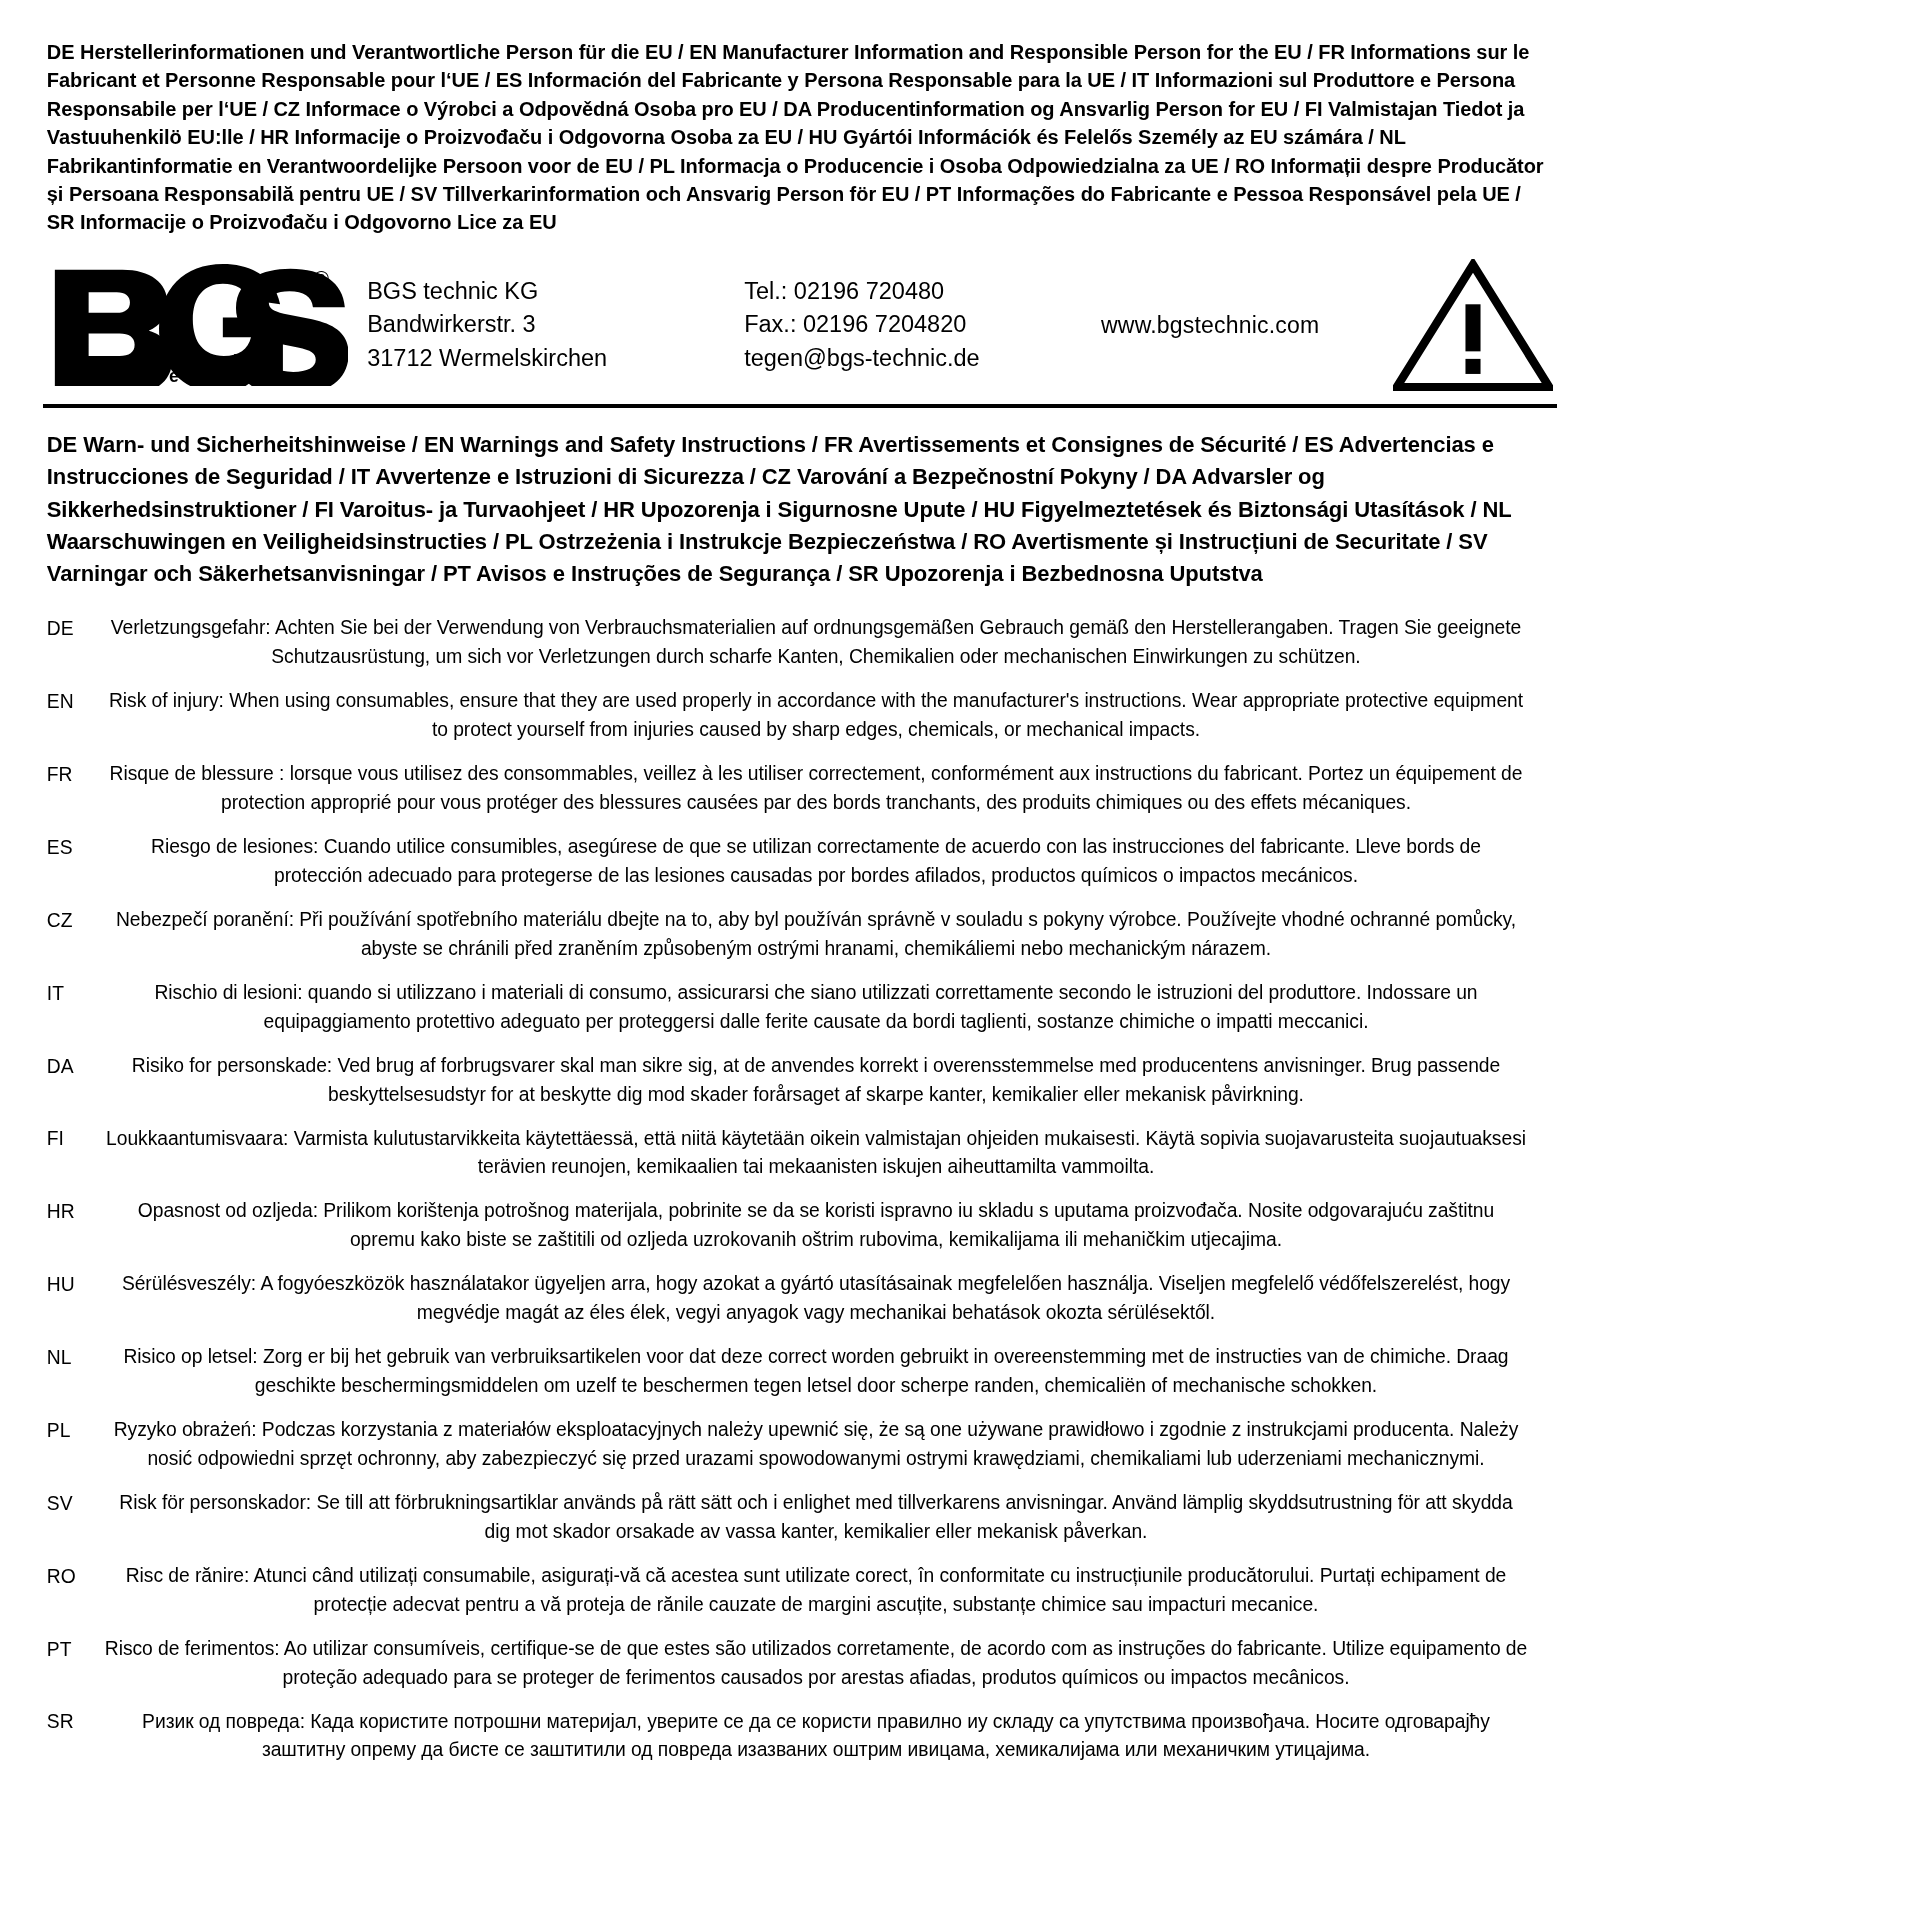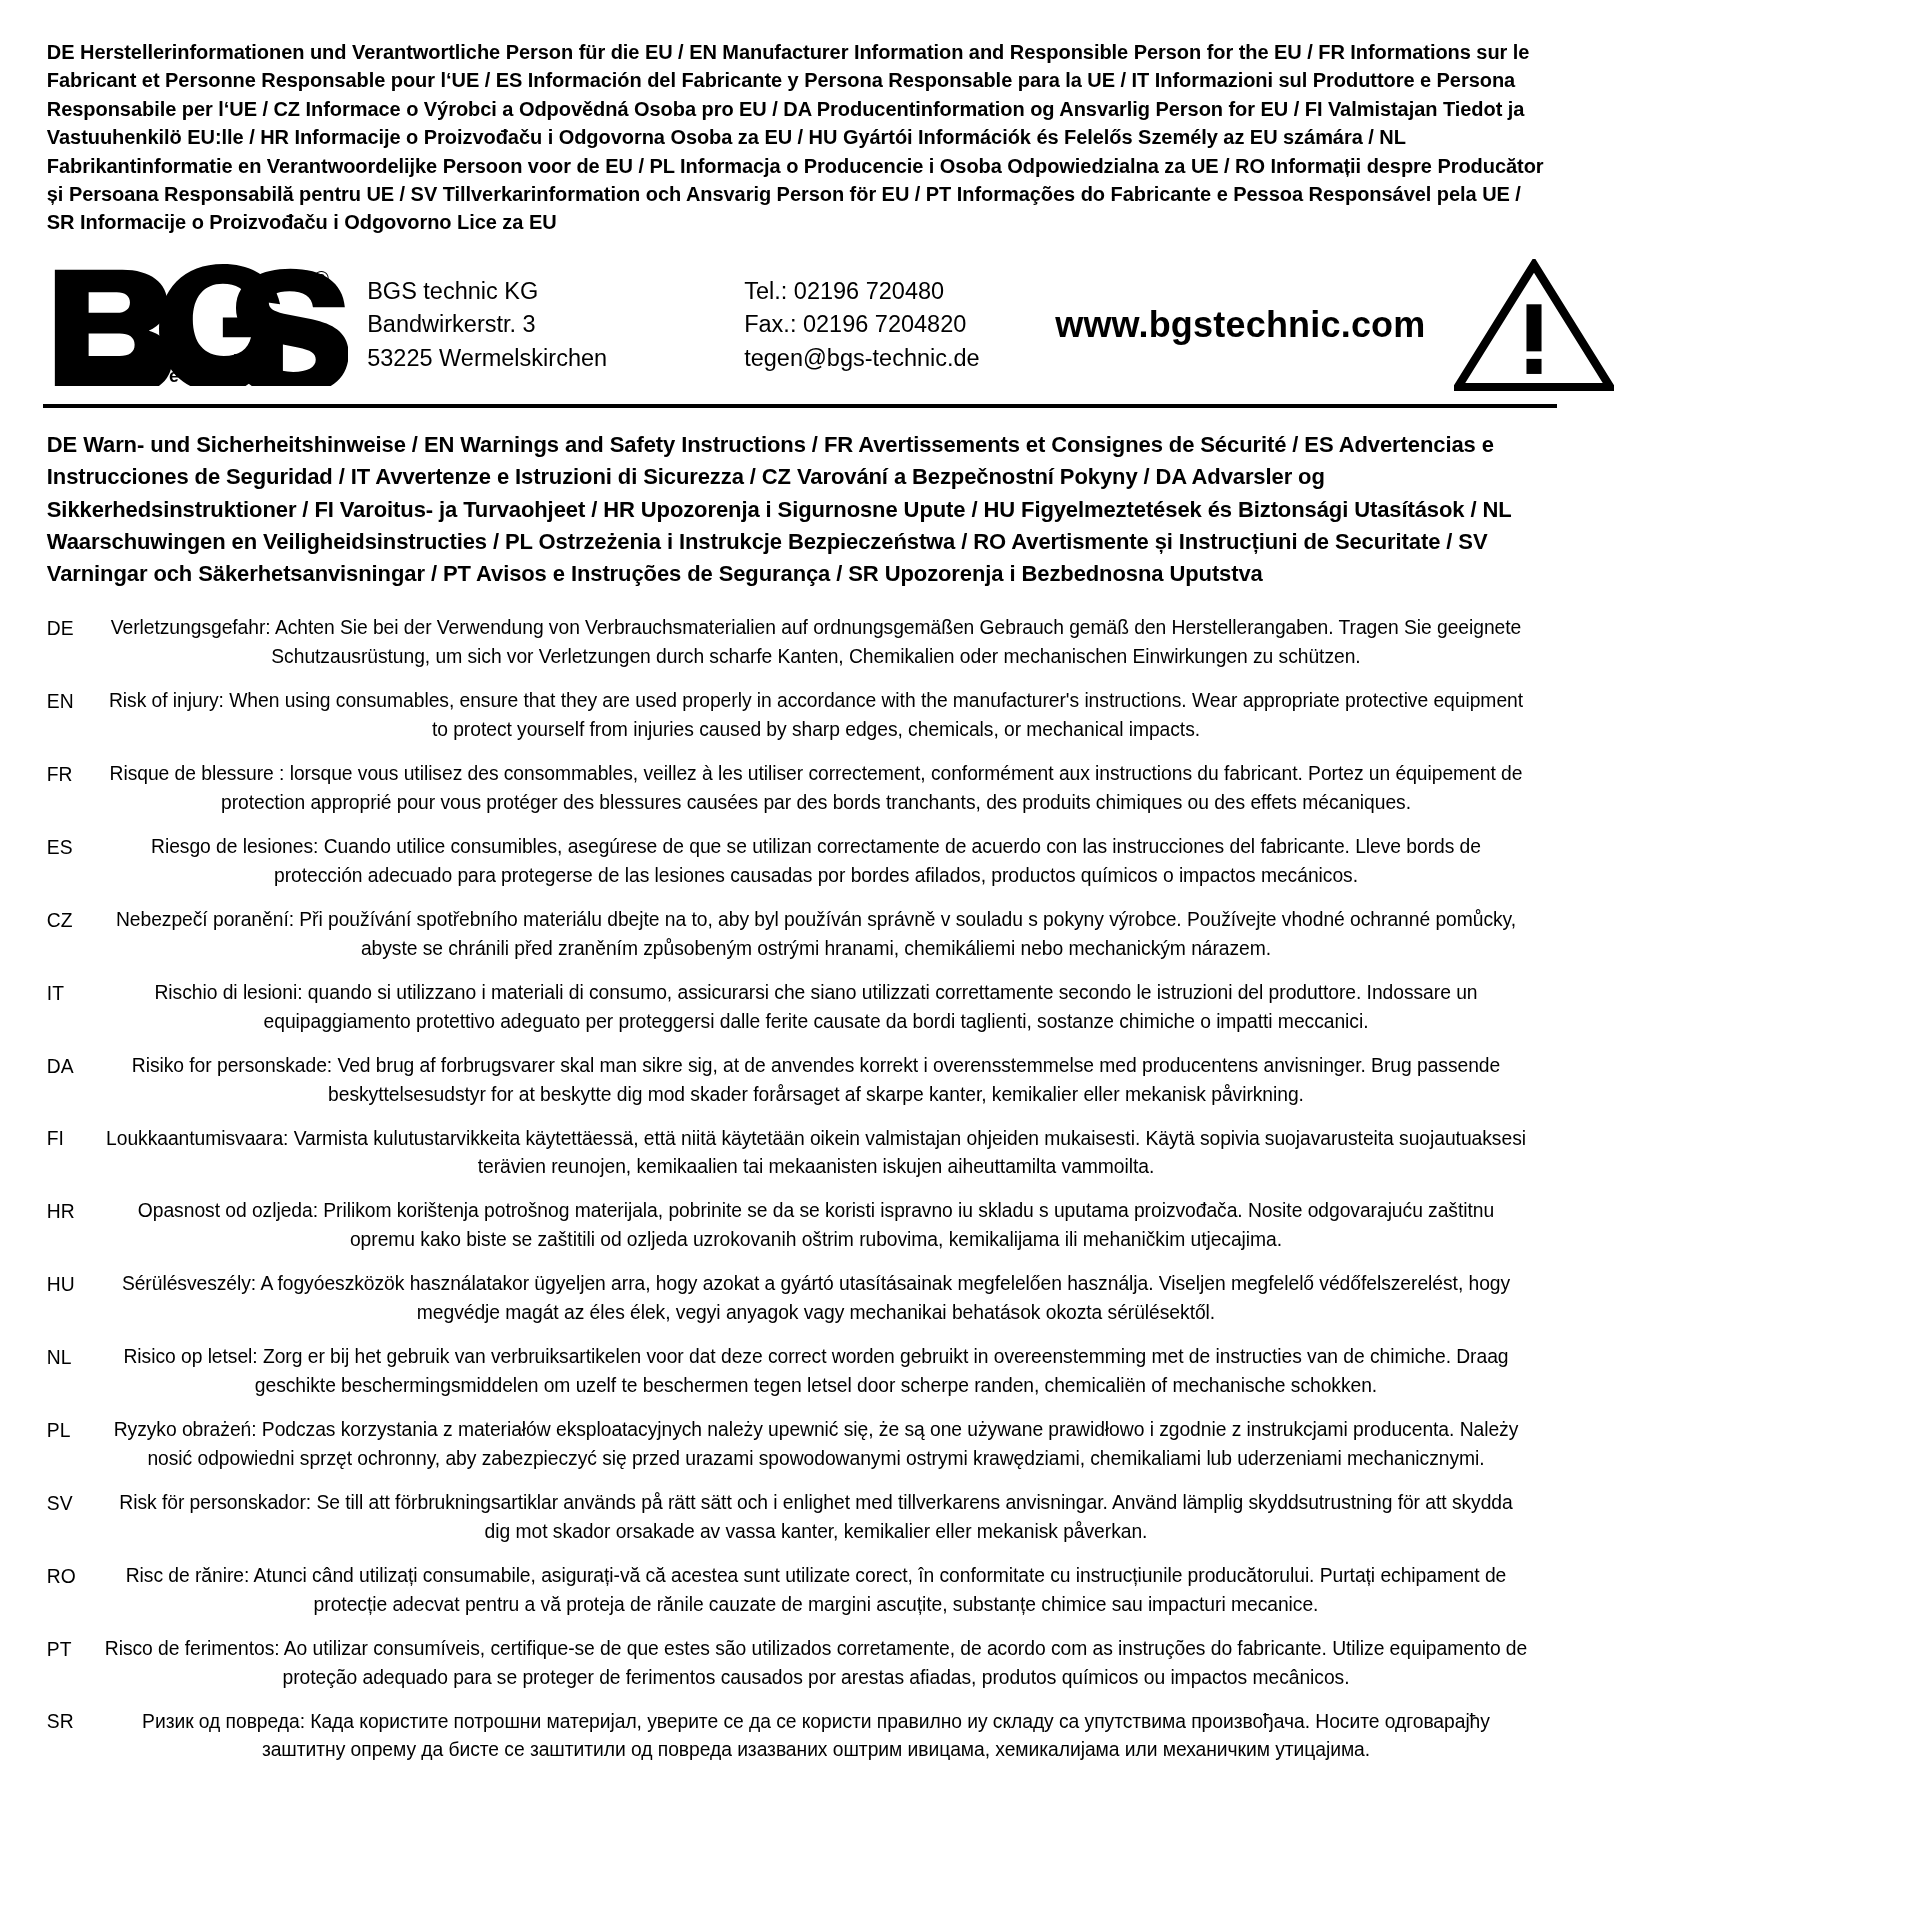--- a/index.html
+++ b/index.html
@@ -54,22 +54,22 @@
     flex: 0 0 377px;
   }
   .contact-block {
     font-size: 23.5px;
     line-height: 1.44;
     flex: 0 0 311px;
   }
   .web-block {
     flex: 1 1 auto;
     text-align: center;
-    font-size: 36px;
-    font-weight: bold;
+    font-size: 23px;
+    font-weight: normal;
     letter-spacing: 0.2px;
     padding-right: 19px;
   }
   .warn-triangle {
     flex: 0 0 169px;
     display: flex;
     justify-content: flex-end;
     align-items: center;
   }
 
@@ -129,21 +129,21 @@
           <path d="M236 96 c1 12 11 19 28 19 c15 0 24 -5 24 -13 c0 -7 -5 -10 -19 -13 l-29 -6 c-25 -5 -37 -17 -37 -36 c0 -26 22 -42 58 -42 c35 0 56 15 58 41 h-34 c-1 -11 -10 -17 -25 -17 c-14 0 -22 5 -22 12 c0 6 4 9 16 12 l30 6 c27 6 39 17 39 37 c0 27 -23 44 -61 44 c-38 0 -60 -16 -61 -44 Z" transform="translate(-2,0)"></path>
         </g>
         <text x="284" y="22" font-family="&quot;Liberation Sans&quot;, sans-serif" font-size="22" fill="#000">®</text>
         <text x="112" y="126" font-family="&quot;Liberation Sans&quot;, sans-serif" font-size="19" font-weight="bold" letter-spacing="3" fill="#000">t e c h n i c</text>
       </svg>
     </div>
 
     <div class="addr-block">
       <div>BGS technic KG</div>
       <div>Bandwirkerstr. 3</div>
-      <div>53225 Wermelskirchen</div>
+      <div>31712 Wermelskirchen</div>
     </div>
 
     <div class="contact-block">
       <div>Tel.: 02196 720480</div>
       <div>Fax.: 02196 7204820</div>
       <div>tegen@bgs-technic.de</div>
     </div>
 
     <div class="web-block">www.bgstechnic.com</div>
 

